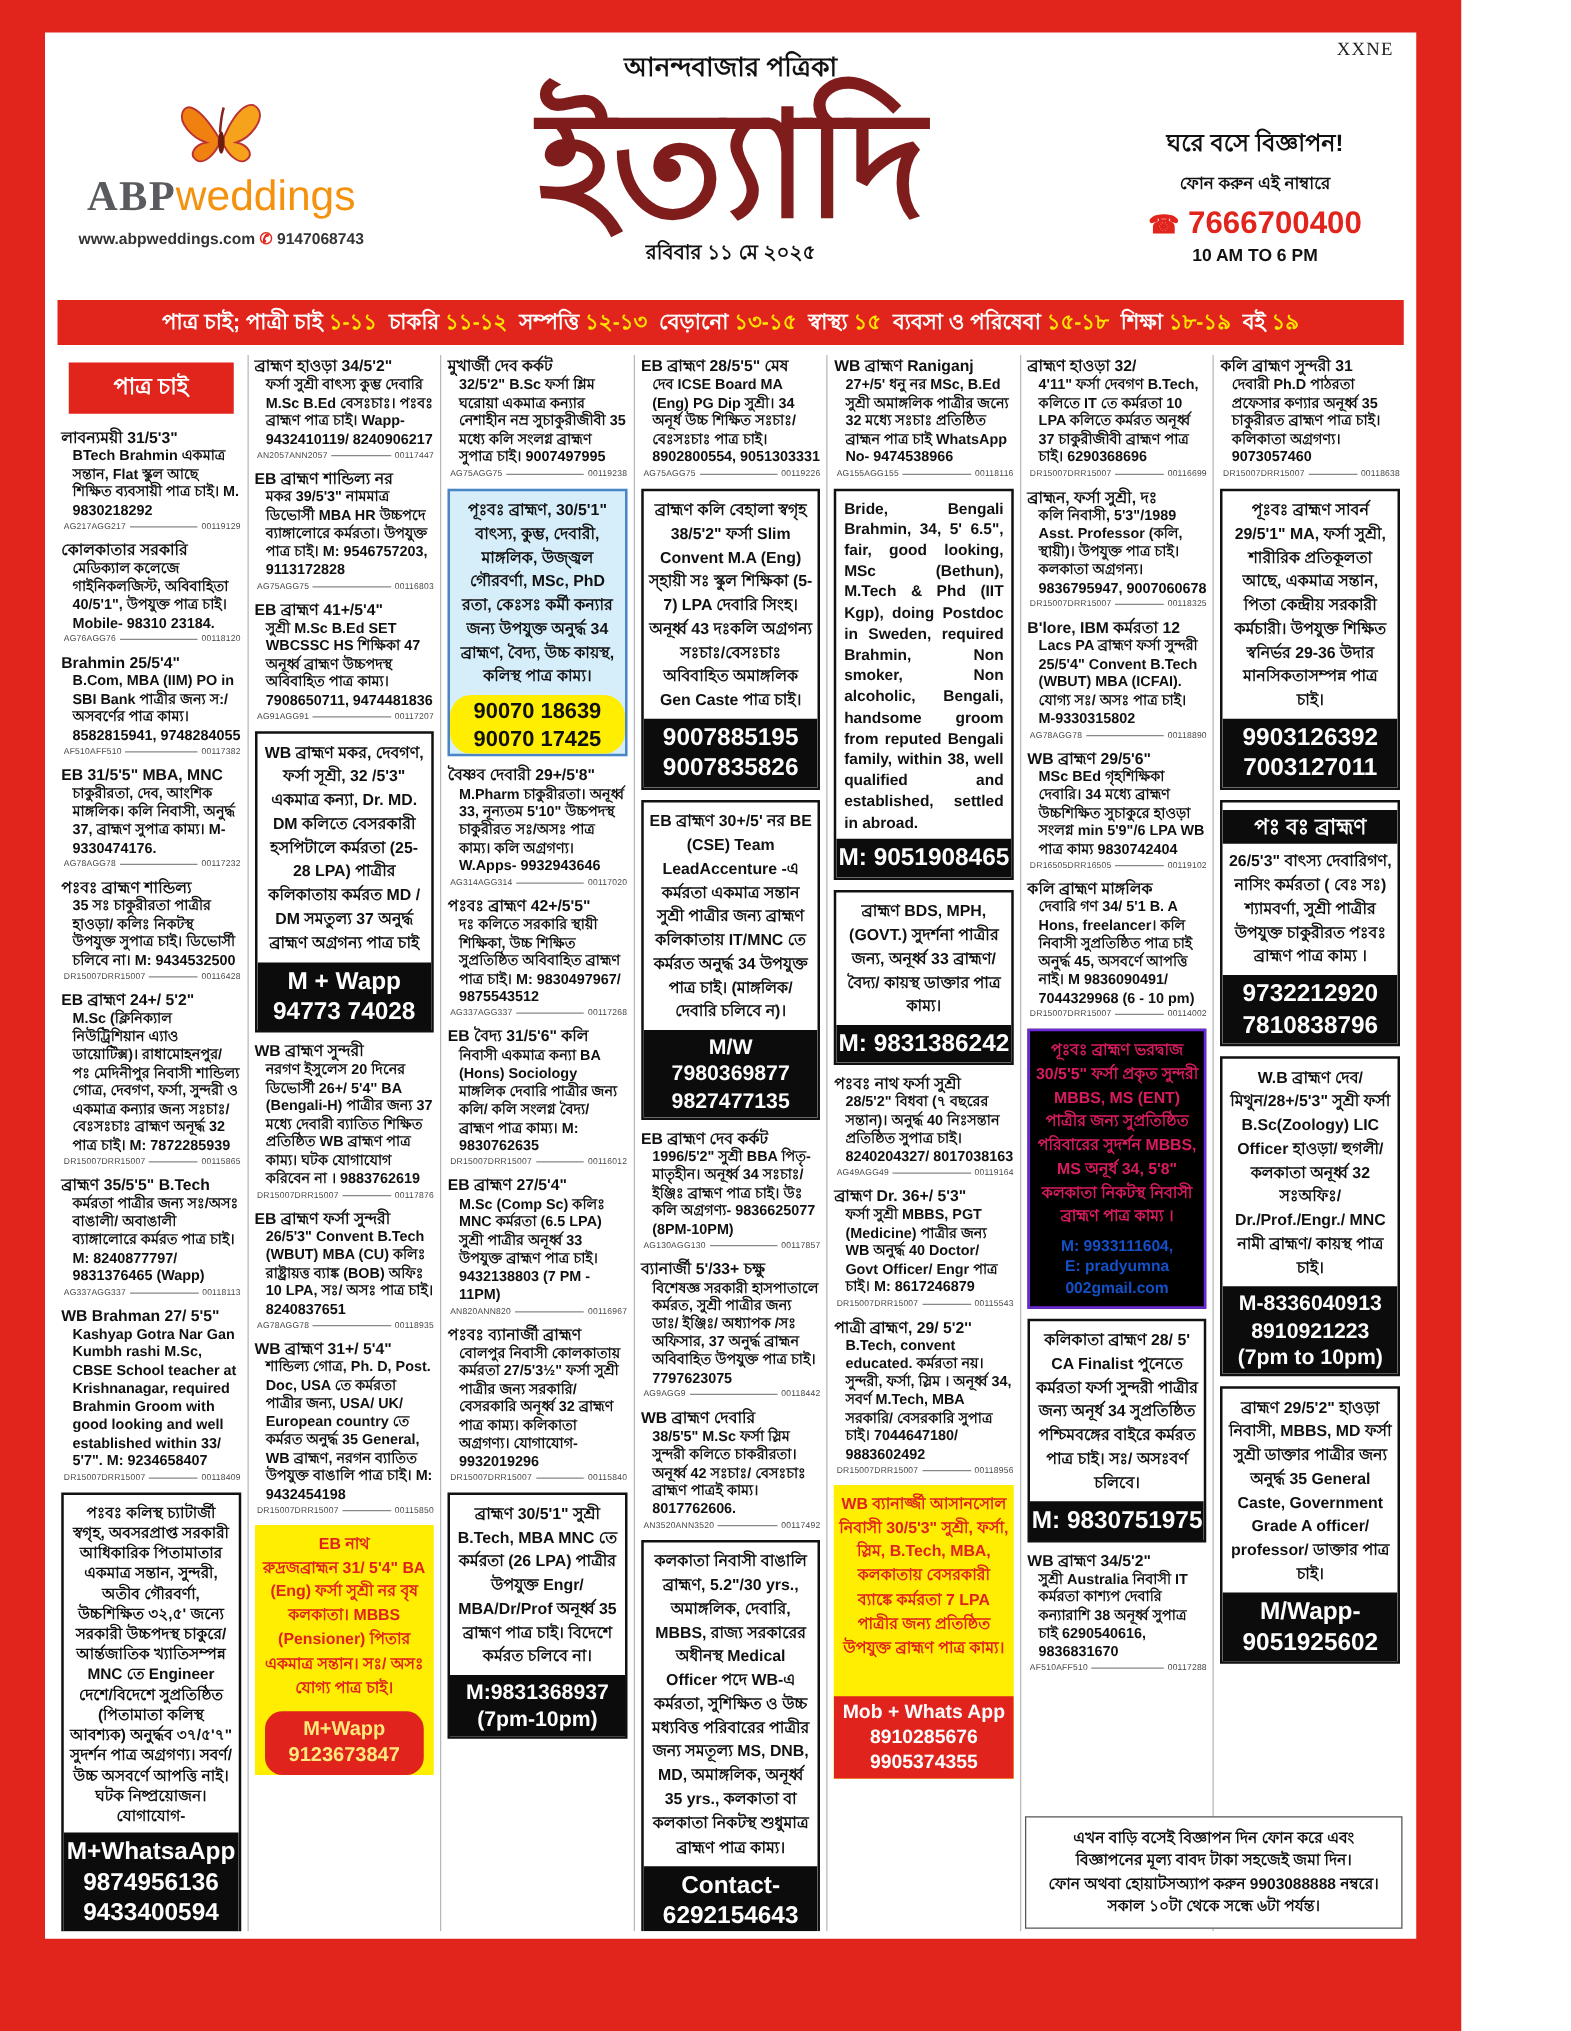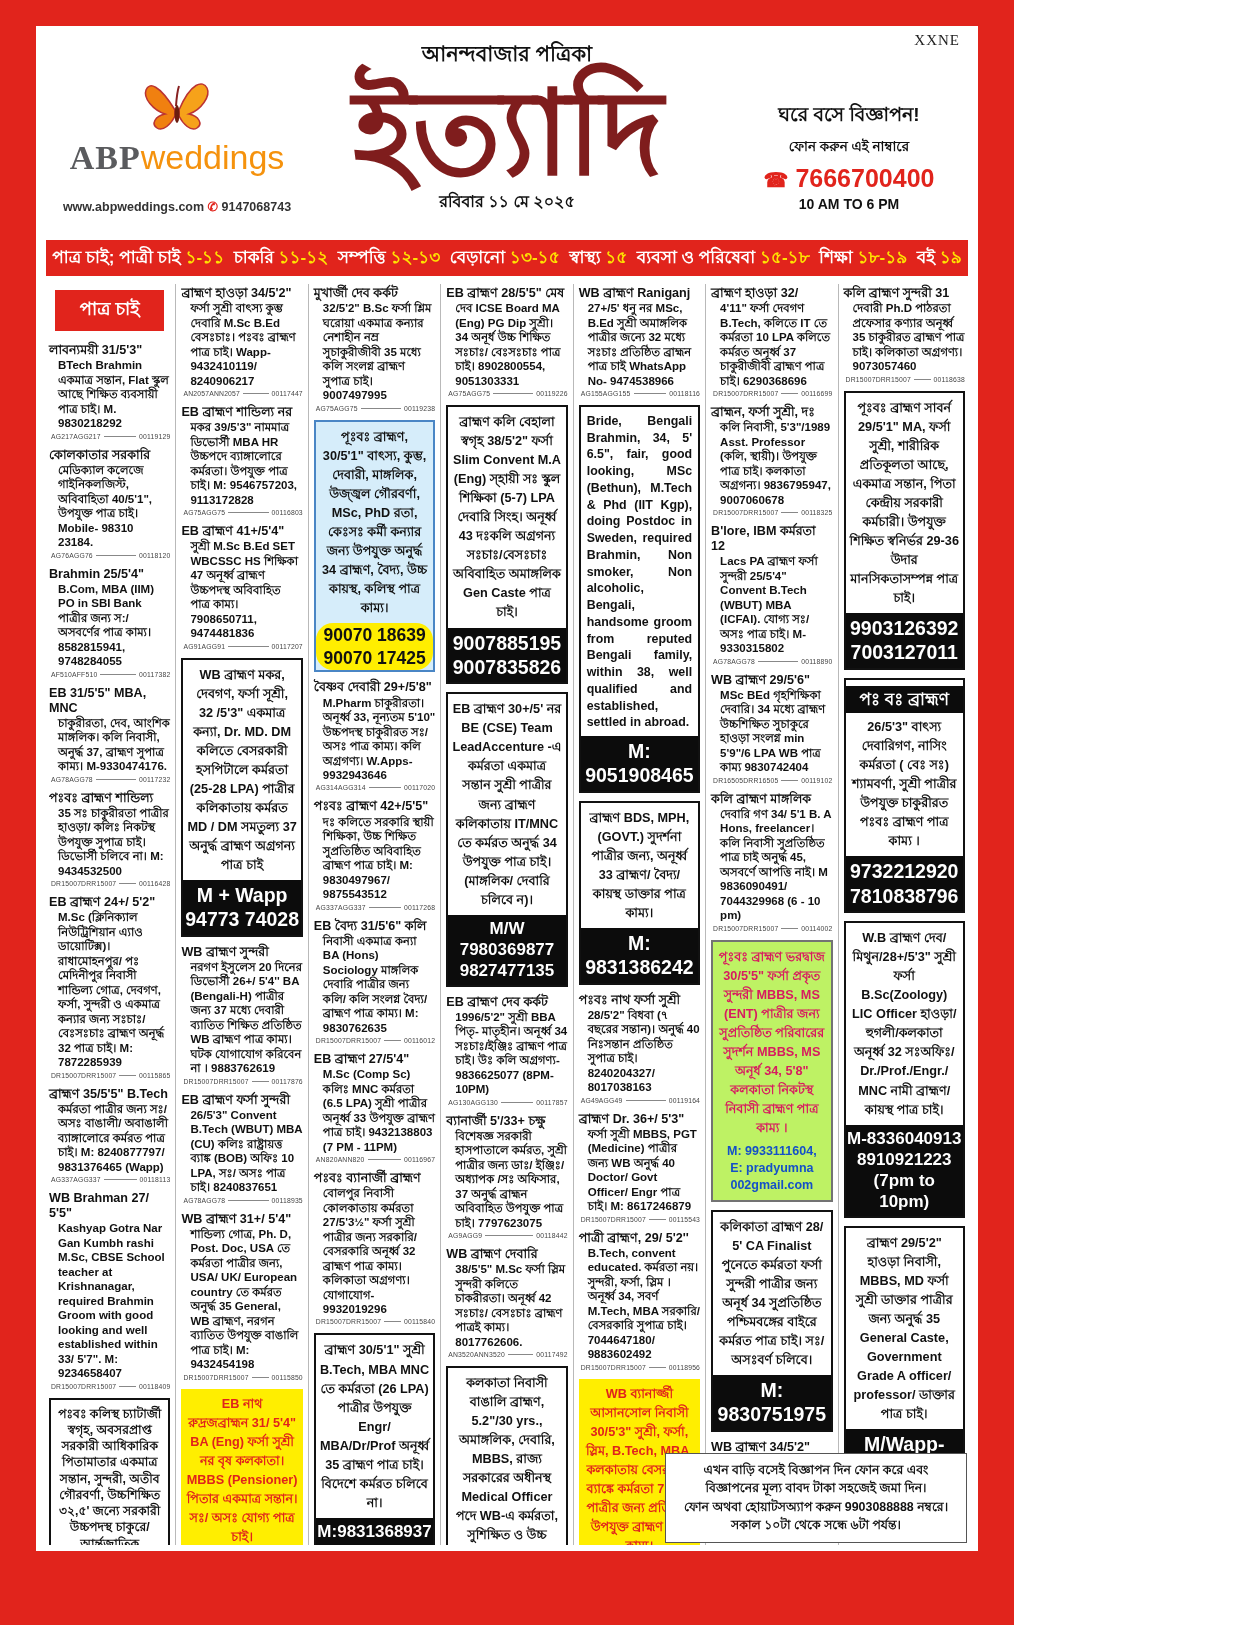--- a/index.html
+++ b/index.html
@@ -1,29 +1,29 @@
 <!DOCTYPE html>
 <html><head>
 <meta charset="utf-8">
 <style>
   * { margin:0; padding:0; box-sizing:border-box; }
   html,body { background:#ffffff; }
   body { font-family:"Liberation Sans", sans-serif; }
-  .frame { width:1014px; height:1625px; background:#e1241c; padding:26px 36px 74px 36px; }
+  .frame { width:1169px; height:1625px; background:#e1241c; padding:26px 36px 74px 36px; }
   .page { background:#ffffff; width:100%; height:100%; padding:4px 8px 6px; display:flex; flex-direction:column; position:relative; }
 
   
   .masthead { position:relative; height:206px; flex:0 0 auto; }
   .edition { position:absolute; top:2px; right:10px; font-family:"Liberation Serif", serif; font-size:15px; color:#222; letter-spacing:1px; }
   .logo-block { position:absolute; left:18px; top:46px; width:230px; text-align:center; }
   .butterfly { display:block; margin:0 auto 2px; }
   .logo-line { font-size:34px; line-height:1; }
   .logo-abp { color:#5a5b5e; font-family:"Liberation Serif", serif; font-weight:700; letter-spacing:1px; }
   .logo-wed { color:#f5920d; font-weight:400; }
-  .logo-site { margin-top:24px; font-size:12.5px; color:#333; font-weight:700; }
+  .logo-site { margin-top:8px; font-size:12.5px; color:#333; font-weight:700; }
   .logo-site .ph { color:#e1241c; }
   .mast-center { position:absolute; left:0; right:0; top:0; text-align:center; }
   .mast-top { font-size:21px; font-weight:800; color:#111; margin-top:8px; }
   .mast-title { font-size:118px; line-height:1.02; font-weight:900; color:#7f1d1d; letter-spacing:-2px; }
   .mast-date { font-size:16px; font-weight:700; color:#111; margin-top:-4px; }
   .promo { position:absolute; right:6px; top:70px; width:230px; text-align:center; }
   .promo-1 { font-size:19px; font-weight:800; color:#111; }
   .promo-2 { font-size:13.5px; font-weight:700; color:#111; margin-top:4px; }
   .promo-phone { font-size:25px; font-weight:800; color:#e1241c; margin-top:5px; }
   .promo-phone .picon { font-size:20px; }
@@ -51,21 +51,21 @@
   .code-row .cl, .code-row .cr { font-size:6.8px; color:#444; letter-spacing:.2px; }
   .code-divider { flex:1; border-bottom:1px solid #888; margin:0 3px; height:1px; }
 
   .box { border:2px solid #111; padding:6px 4px 0; text-align:center; font-weight:700;
          font-size:12.7px; line-height:1.5; overflow:hidden; }
   .box-body { padding-bottom:5px; }
   .box.left .box-body { text-align:justify; font-weight:600; font-size:12.4px; line-height:1.35; padding:0 2px 5px; }
   .box.tight .box-body { line-height:1.32; font-size:12.3px; font-weight:800; }
   .box.blue { background:#d6edfa; border-color:#4a86c5; }
   .box.yellow { background:#ffee00; border:none; color:#e0231c; font-weight:800; }
-  .box.pink { background:#bef264; border:2px solid #737373; color:#d81b60; font-weight:800; }
+  .box.pink { background:#000000; border:2px solid #6d28d9; color:#d81b60; font-weight:800; }
   .box-title { font-weight:800; }
   .strip { display:block; text-align:center; white-space:pre-line; margin:0 -4px; }
   .box .strip:last-child { margin-bottom:0; }
   .strip-black { background:#0c0c0c; color:#fff; font-weight:800; font-size:17px; line-height:1.25; padding:3px 1px; }
   .strip-black.big { font-size:19.5px; }
   .strip-yellow { background:#ffee00; color:#111; font-weight:800; font-size:17.5px; line-height:1.3; padding:1px;border-radius:17px; }
   .strip-red { background:#e0231c; color:#fff; font-weight:800; font-size:15.5px; line-height:1.3; padding:3px 1px;margin-top:24px; }
   .strip-redpill { background:#e0231c; color:#ffe97a; font-weight:800; font-size:16px; line-height:1.35;
                    border-radius:14px; margin:4px 4px 8px; padding:4px 2px; }
   .strip-bluetext { color:#1450c8; font-weight:800; font-size:12.5px; line-height:1.35; padding-bottom:6px; }

